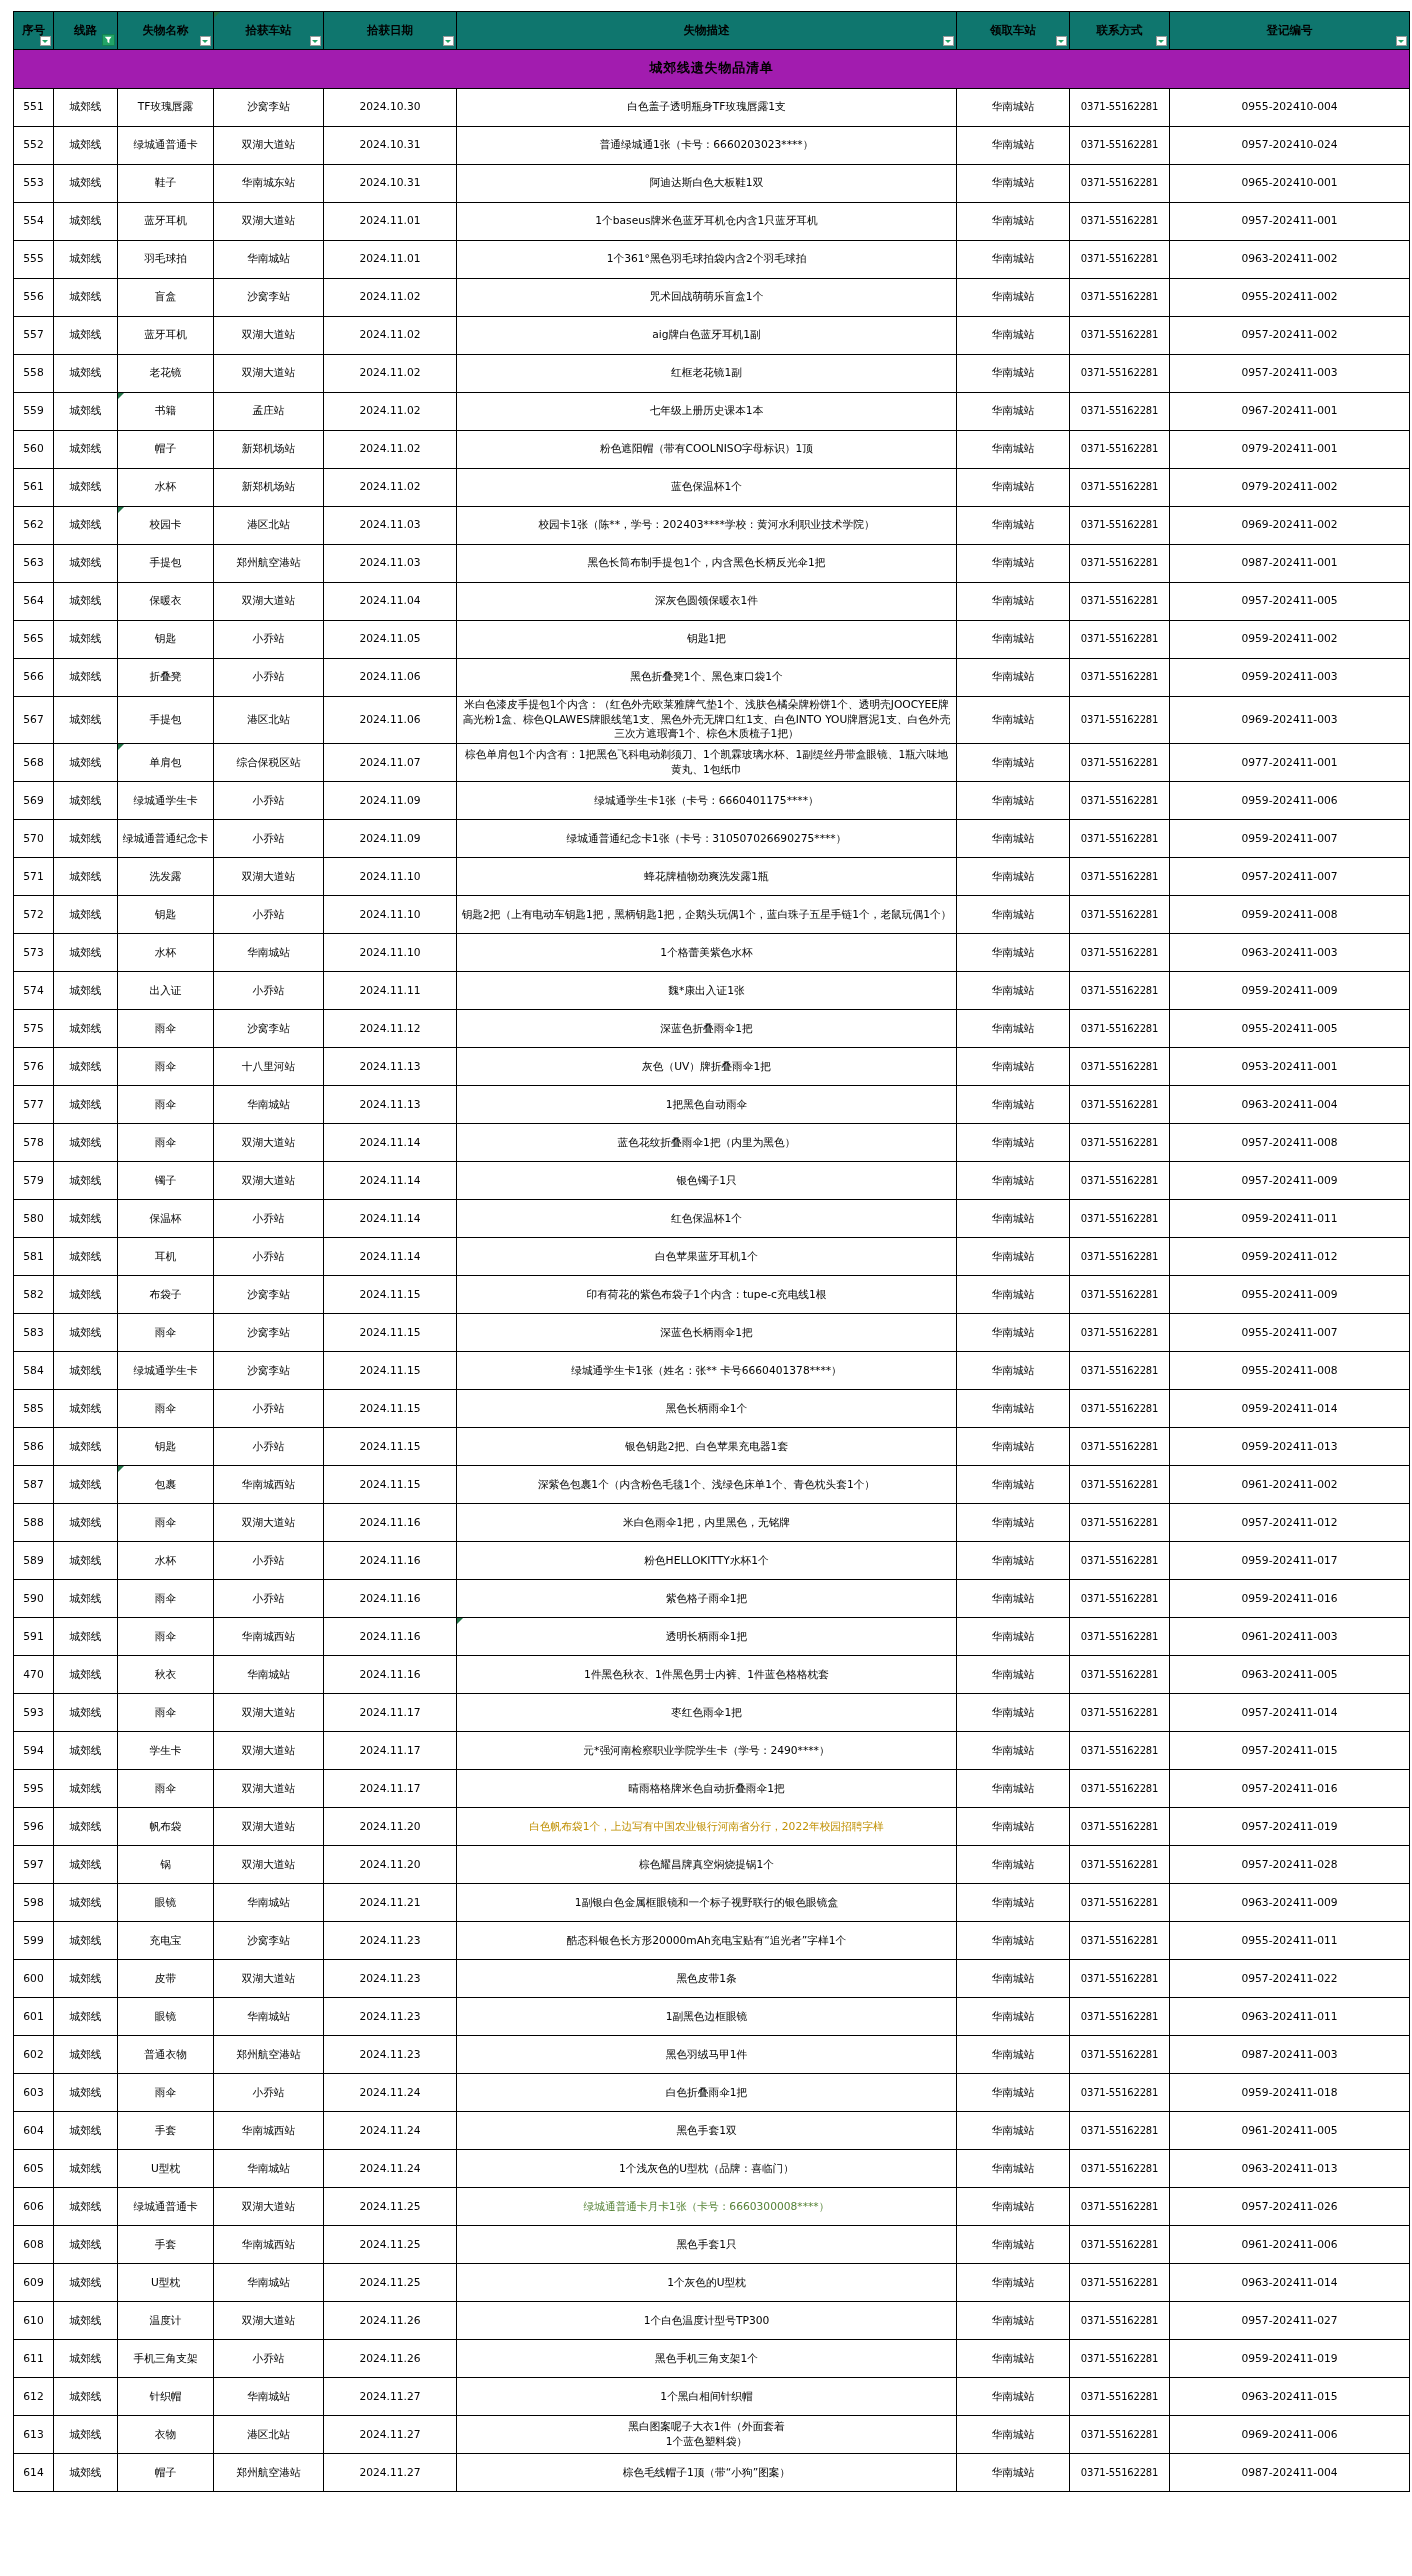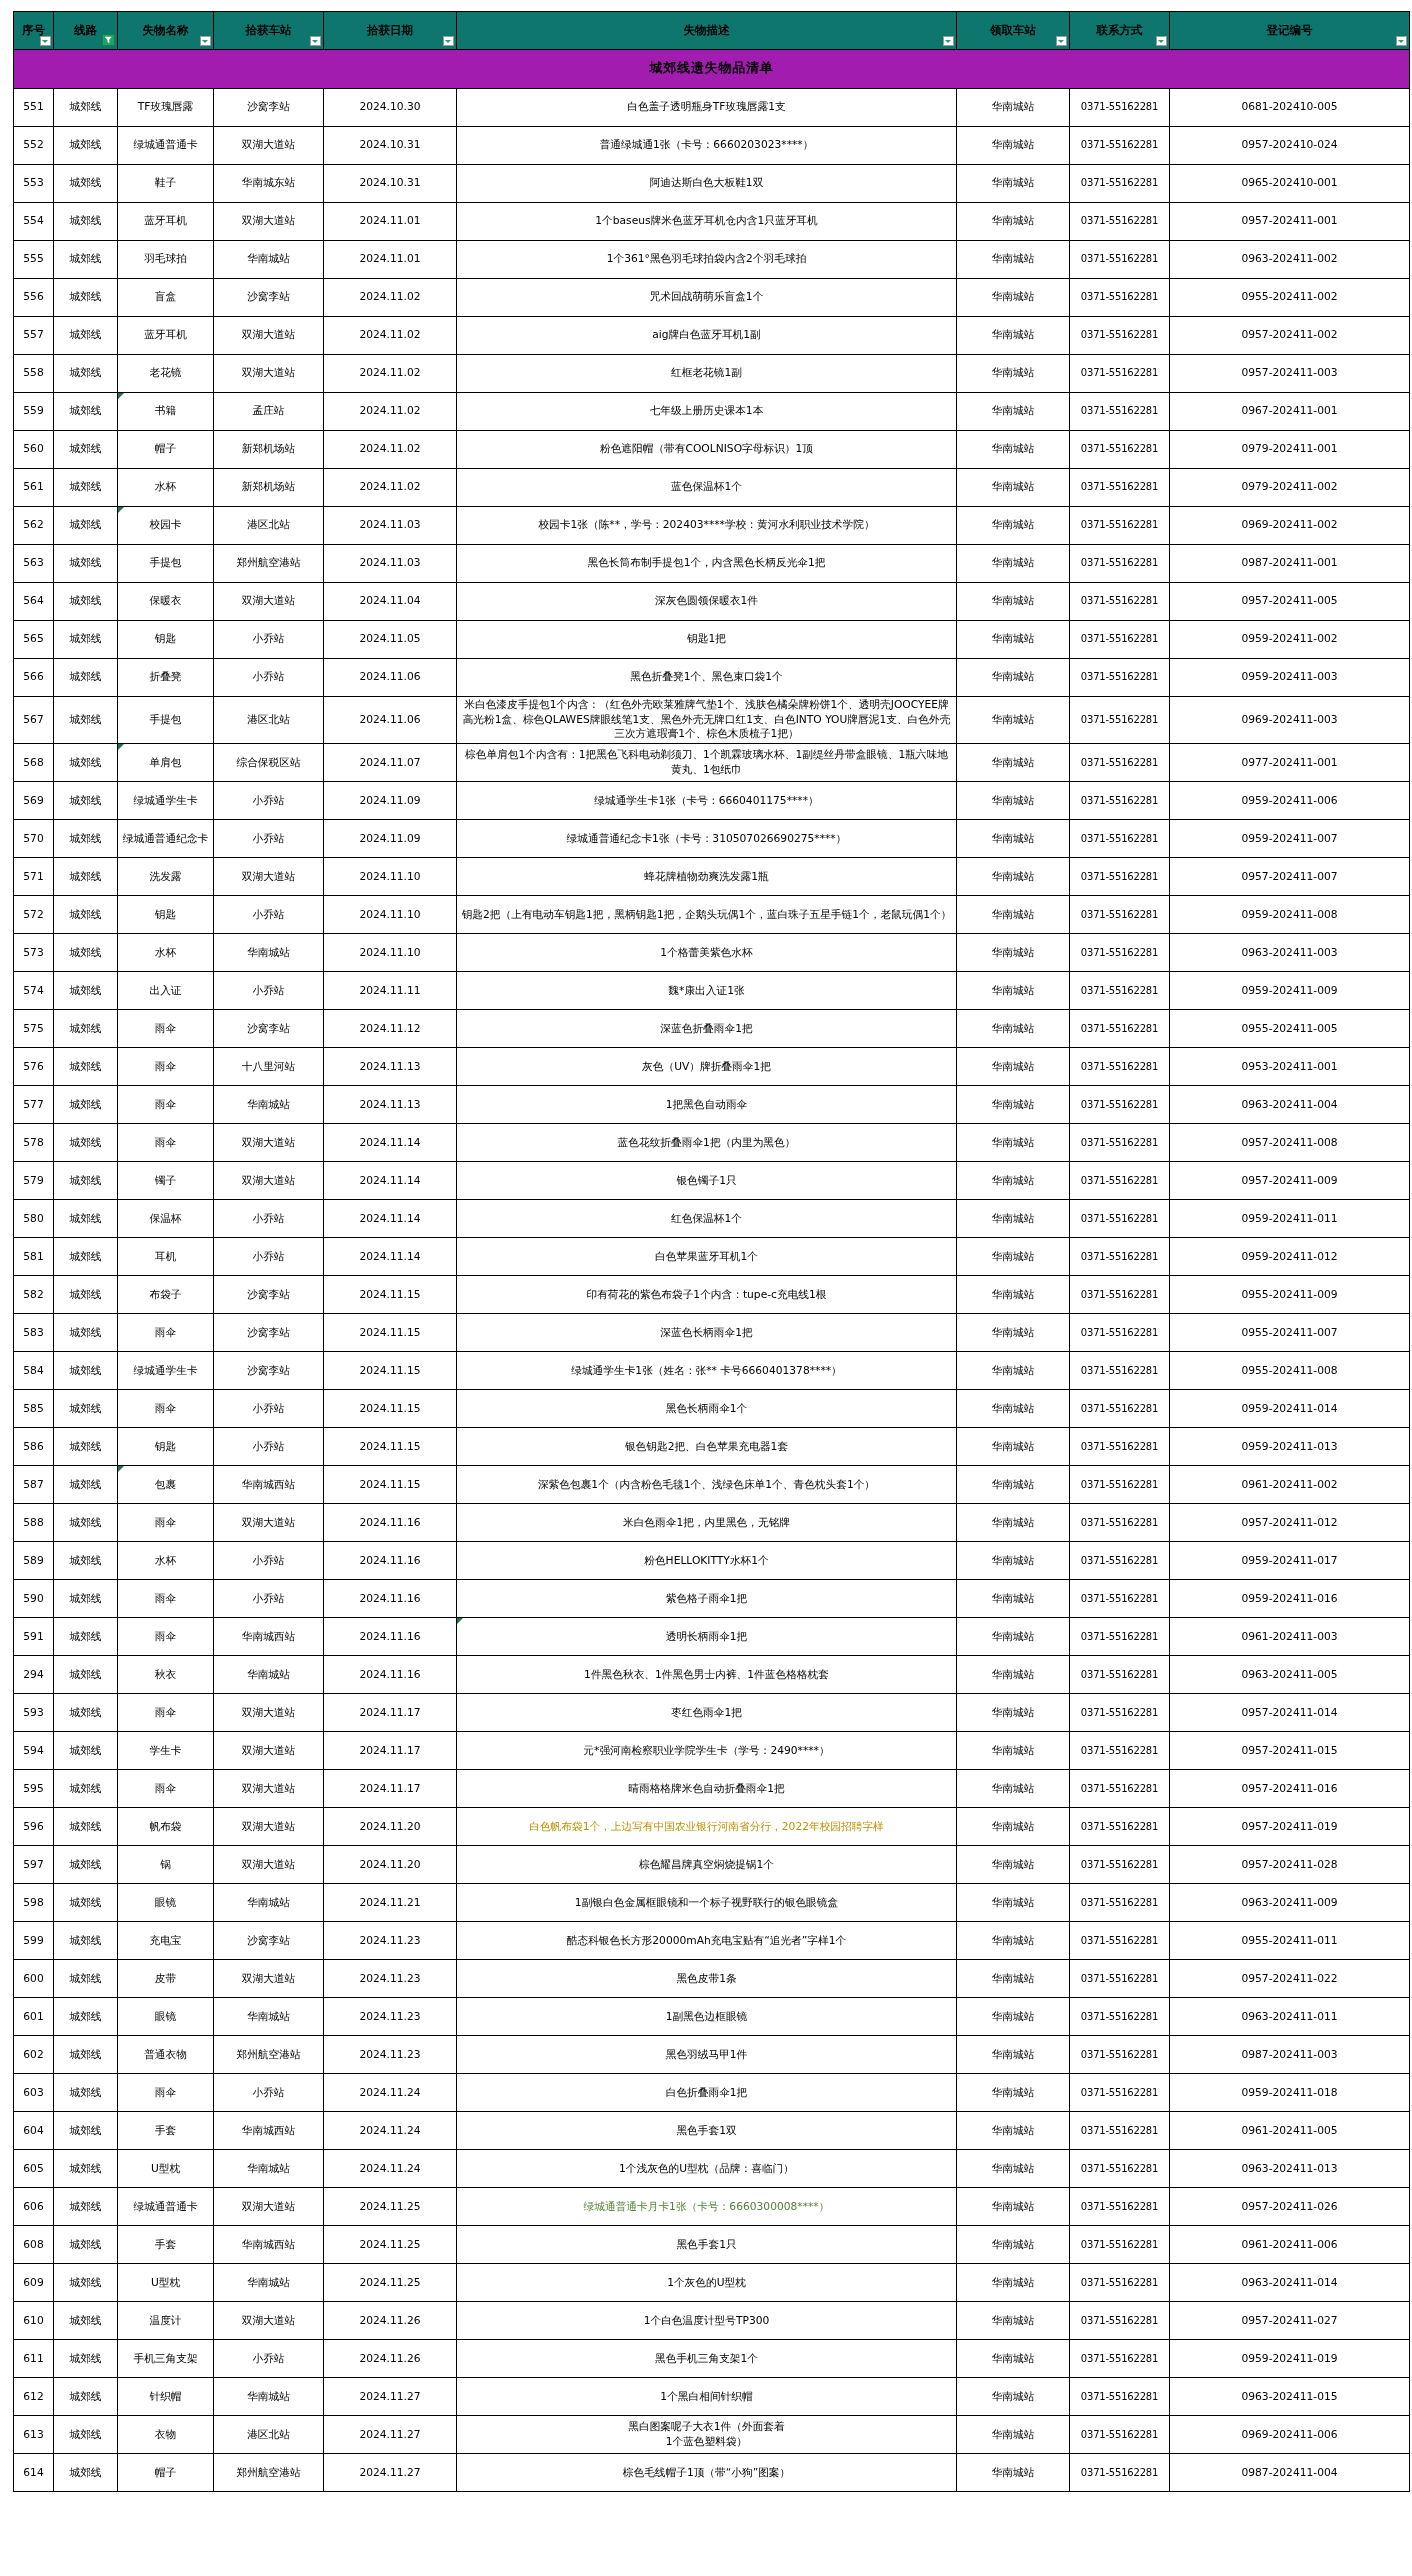--- a/index.html
+++ b/index.html
@@ -105,21 +105,21 @@
     <tbody id="rows-body">
         <tr>
     <td class="cell-no">551</td>
     <td class="cell-line">城郊线</td>
     <td class="cell-name">TF玫瑰唇露</td>
     <td class="cell-station">沙窝李站</td>
     <td class="cell-date">2024.10.30</td>
     <td class="cell-desc">白色盖子透明瓶身TF玫瑰唇露1支</td>
     <td class="cell-pickup">华南城站</td>
     <td class="cell-contact">0371-55162281</td>
-    <td class="cell-reg">0681-202410-005</td>
+    <td class="cell-reg">0955-202410-004</td>
   </tr>
         <tr>
     <td class="cell-no">552</td>
     <td class="cell-line">城郊线</td>
     <td class="cell-name">绿城通普通卡</td>
     <td class="cell-station">双湖大道站</td>
     <td class="cell-date">2024.10.31</td>
     <td class="cell-desc">普通绿城通1张（卡号：6660203023****）</td>
     <td class="cell-pickup">华南城站</td>
     <td class="cell-contact">0371-55162281</td>
@@ -548,21 +548,21 @@
     <td class="cell-line">城郊线</td>
     <td class="cell-name">雨伞</td>
     <td class="cell-station">华南城西站</td>
     <td class="cell-date">2024.11.16</td>
     <td class="cell-desc">透明长柄雨伞1把<span class="comment-marker"></span></td>
     <td class="cell-pickup">华南城站</td>
     <td class="cell-contact">0371-55162281</td>
     <td class="cell-reg">0961-202411-003</td>
   </tr>
         <tr>
-    <td class="cell-no">294</td>
+    <td class="cell-no">470</td>
     <td class="cell-line">城郊线</td>
     <td class="cell-name">秋衣</td>
     <td class="cell-station">华南城站</td>
     <td class="cell-date">2024.11.16</td>
     <td class="cell-desc">1件黑色秋衣、1件黑色男士内裤、1件蓝色格格枕套</td>
     <td class="cell-pickup">华南城站</td>
     <td class="cell-contact">0371-55162281</td>
     <td class="cell-reg">0963-202411-005</td>
   </tr>
         <tr>

